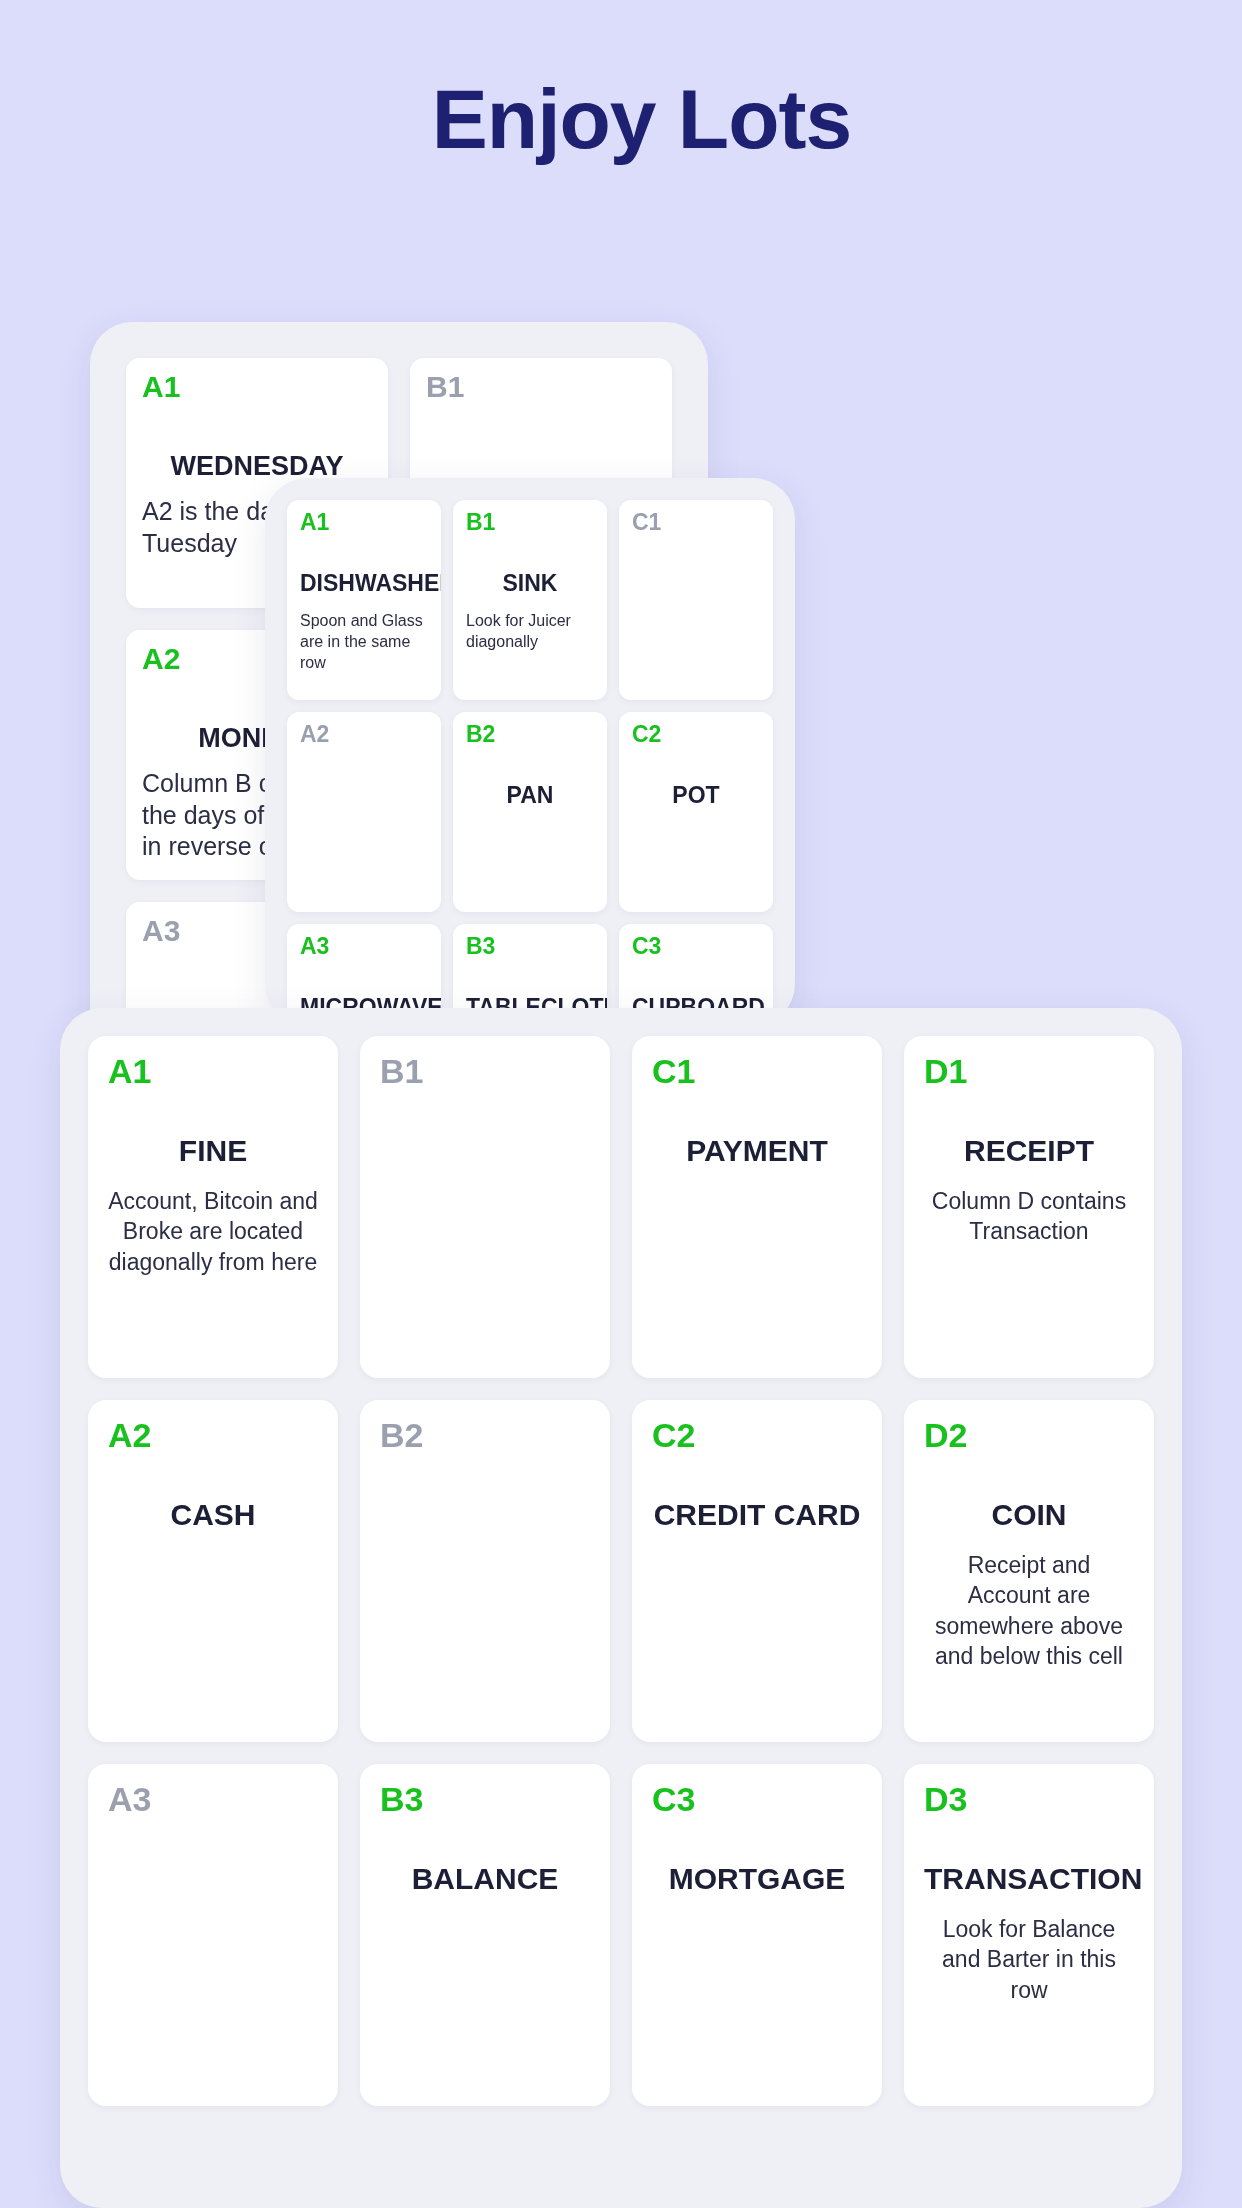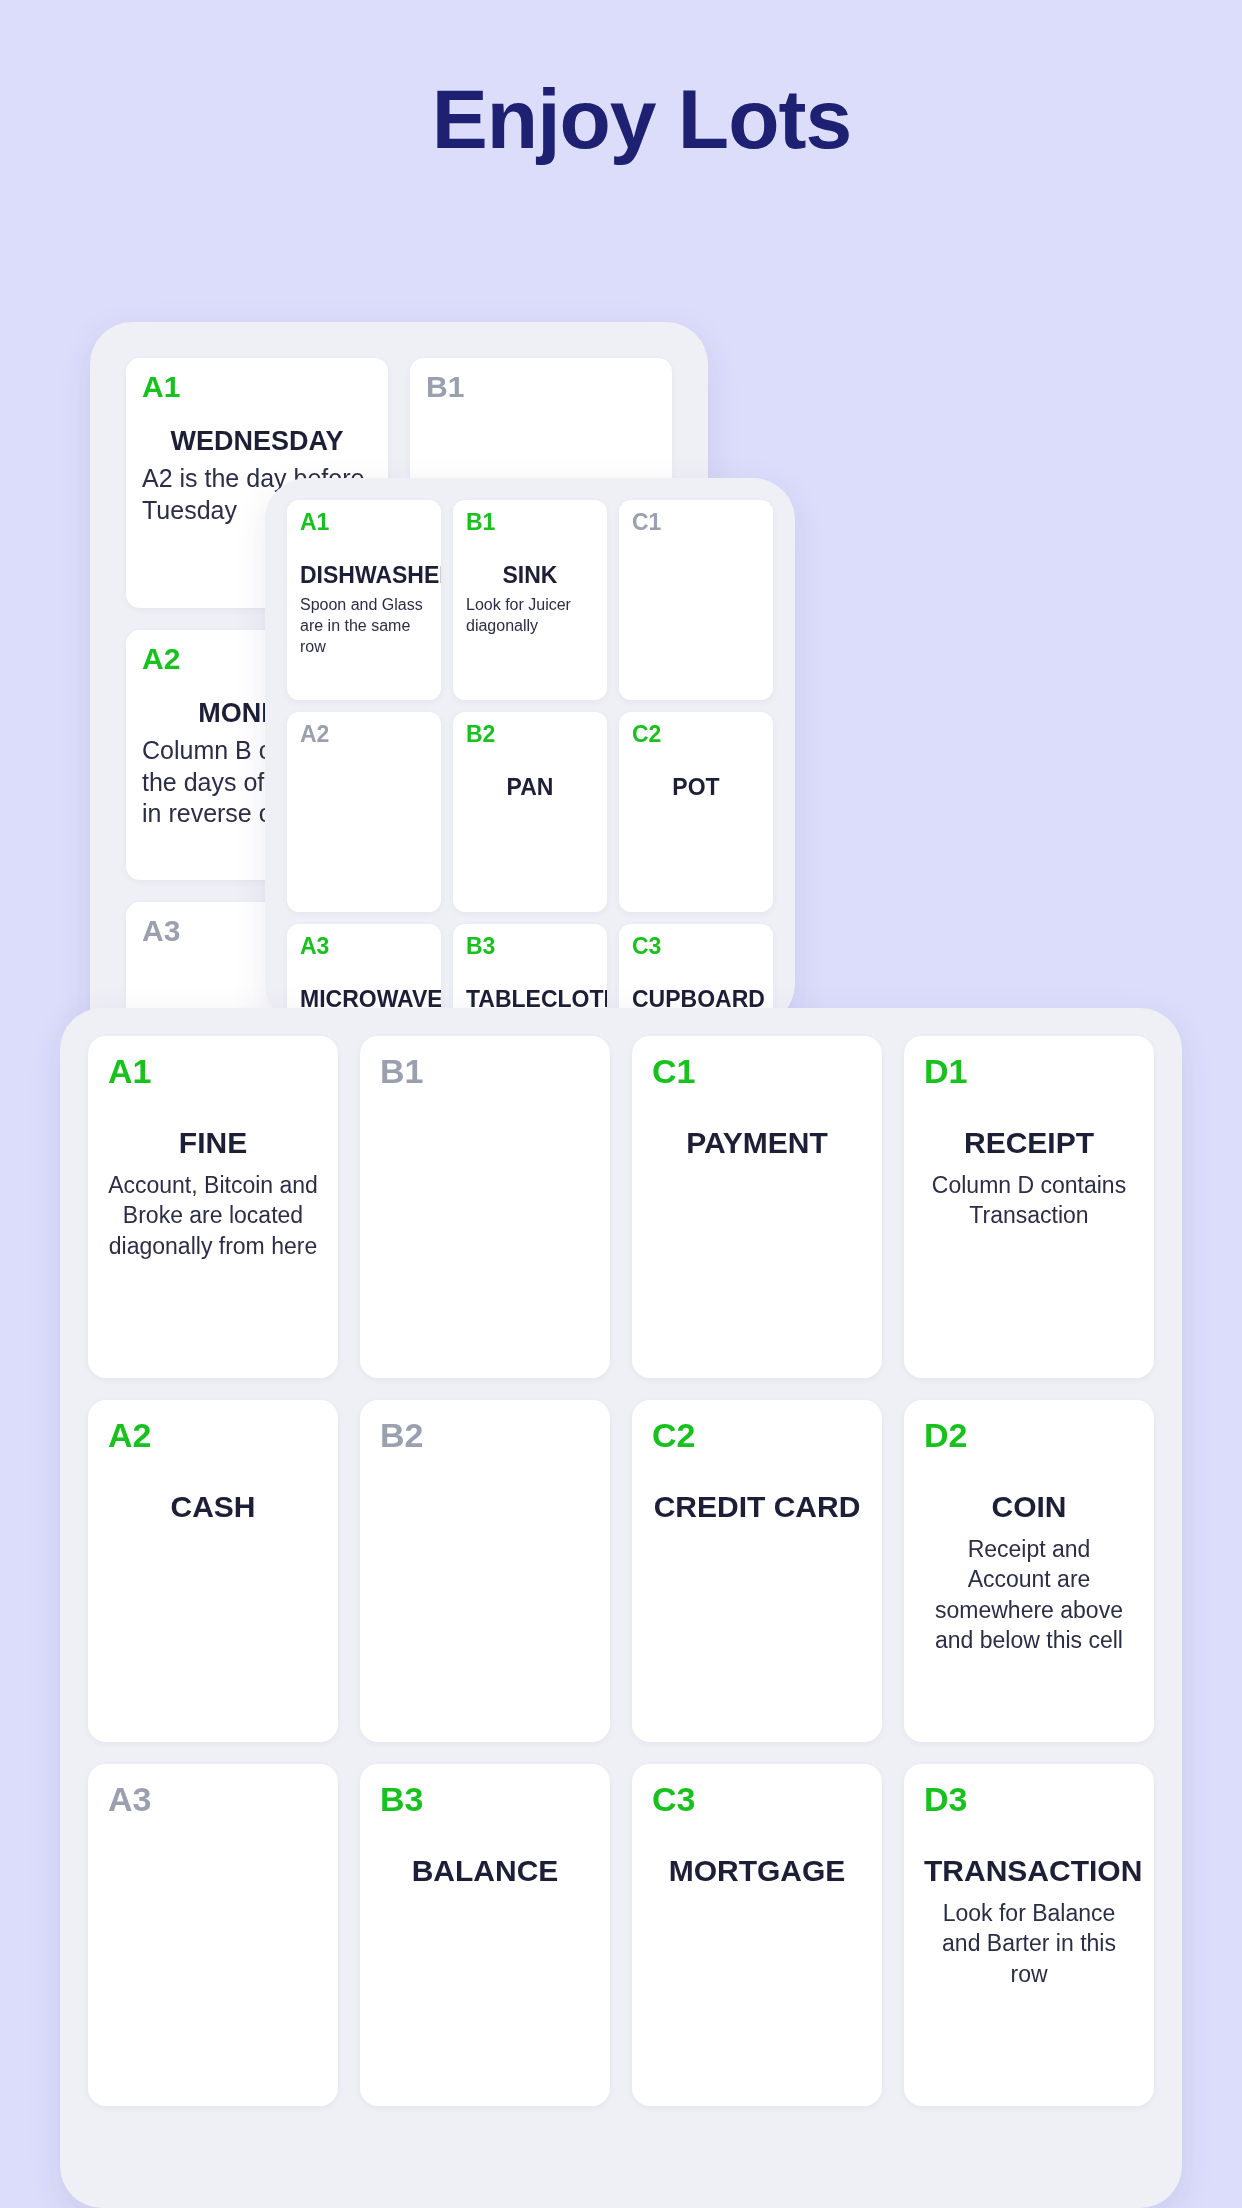--- a/index.html
+++ b/index.html
@@ -76,20 +76,21 @@
 
   .cell {
     background: #ffffff;
     border-radius: 14px;
     position: relative;
     padding: 14px 16px 12px 16px;
     display: flex;
     flex-direction: column;
     box-shadow: 0 2px 6px rgba(70,70,110,0.06);
     overflow: hidden;
+    gap: 8px;
   }
   .cell-label {
     font-weight: bold;
     color: #9aa0ae;
     line-height: 1;
   }
   .cell-label.solved { color: #19c11e; }
 
   .cell-word {
     font-weight: bold;
@@ -98,21 +99,21 @@
     width: 100%;
   }
   .cell-hint {
     color: #2b2e44;
     text-align: left;
     width: 100%;
   }
 
   
   .grid-back .cell-label { font-size: 30px; }
-  .grid-back .cell-word  { font-size: 27px; margin-top: 24px; }
+  .grid-back .cell-word  { font-size: 27px; margin-top: 41px; }
   .grid-back .cell-hint  { font-size: 25px; line-height: 1.26; margin-top: 6px; }
 
   
   .grid-mid .cell { padding: 11px 13px; border-radius: 12px; }
   .grid-mid .cell-label { font-size: 23px; }
   .grid-mid .cell-word  { font-size: 23px; margin-top: 28px; }
   .grid-mid .cell-hint  { font-size: 16px; line-height: 1.3; margin-top: 6px; }
 
   
   .grid-front .cell { padding: 18px 20px; border-radius: 18px; }

